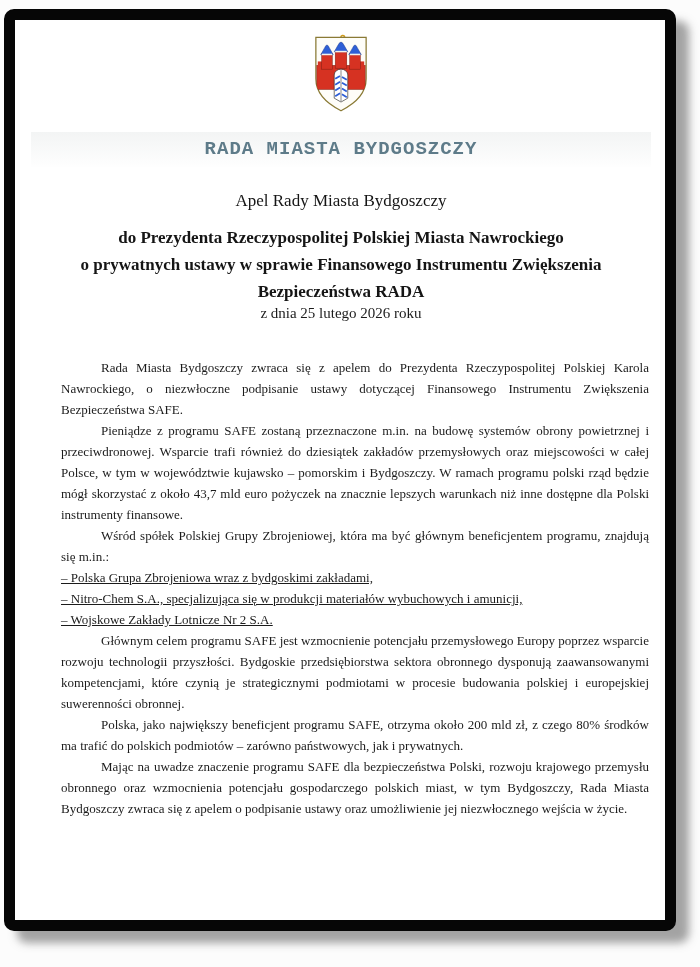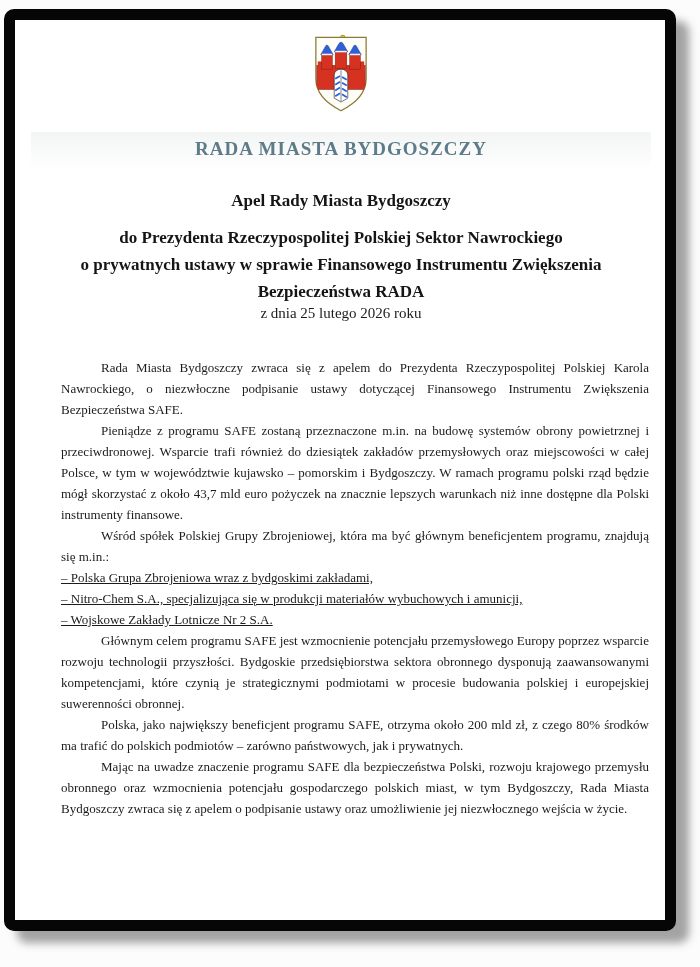--- a/index.html
+++ b/index.html
@@ -30,32 +30,32 @@
     overflow: hidden;
   }
   .crest-wrap {
     text-align: center;
     margin-top: 2px;
   }
   .org-heading {
     margin-top: 14px;
     padding: 6px 0 7px 0;
     text-align: center;
-    font-family: Liberation Serif, serif;
+    font-family: Liberation Mono, monospace;
     font-size: 19px;
     font-weight: 600;
     letter-spacing: 1px;
     color: #5e7b89;
     background: linear-gradient(to bottom, rgba(228,231,231,0.45), rgba(247,247,247,0.1));
   }
   .doc-title {
     margin-top: 24px;
     text-align: center;
     font-size: 17px;
-    font-weight: bold;
+    font-weight: normal;
     color: #151515;
   }
   .doc-subtitle {
     margin-top: 13px;
     text-align: center;
     font-size: 17px;
     font-weight: bold;
     line-height: 27px;
     color: #151515;
   }
@@ -124,21 +124,21 @@
           <path d="M31,44 L36,47 M31,50 L36,53 M31,56 L36,59 M31,62 L36,65" stroke="#2e5fd6" stroke-width="1.8" fill="none"></path>
         </g>
       </svg>
     </div>
 
     <div class="org-heading">RADA MIASTA BYDGOSZCZY</div>
 
     <div class="doc-title">Apel Rady Miasta Bydgoszczy</div>
 
     <div class="doc-subtitle">
-      <div>do Prezydenta Rzeczypospolitej Polskiej Sektor Nawrockiego</div>
+      <div>do Prezydenta Rzeczypospolitej Polskiej Miasta Nawrockiego</div>
       <div>o prywatnych ustawy w sprawie Finansowego Instrumentu Zwiększenia</div>
       <div>Bezpieczeństwa RADA</div>
     </div>
 
     <div class="date-line">z dnia 25 lutego 2026 roku</div>
 
     <div class="doc-body">
       <p>Rada Miasta Bydgoszczy zwraca się z apelem do Prezydenta Rzeczypospolitej Polskiej Karola Nawrockiego, o niezwłoczne podpisanie ustawy dotyczącej Finansowego Instrumentu Zwiększenia Bezpieczeństwa SAFE.</p>
       <p>Pieniądze z programu SAFE zostaną przeznaczone m.in. na budowę systemów obrony powietrznej i przeciwdronowej. Wsparcie trafi również do dziesiątek zakładów przemysłowych oraz miejscowości w całej Polsce, w tym w województwie kujawsko – pomorskim i Bydgoszczy. W ramach programu polski rząd będzie mógł skorzystać z około 43,7 mld euro pożyczek na znacznie lepszych warunkach niż inne dostępne dla Polski instrumenty finansowe.</p>
       <p>Wśród spółek Polskiej Grupy Zbrojeniowej, która ma być głównym beneficjentem programu, znajdują się m.in.:</p>

